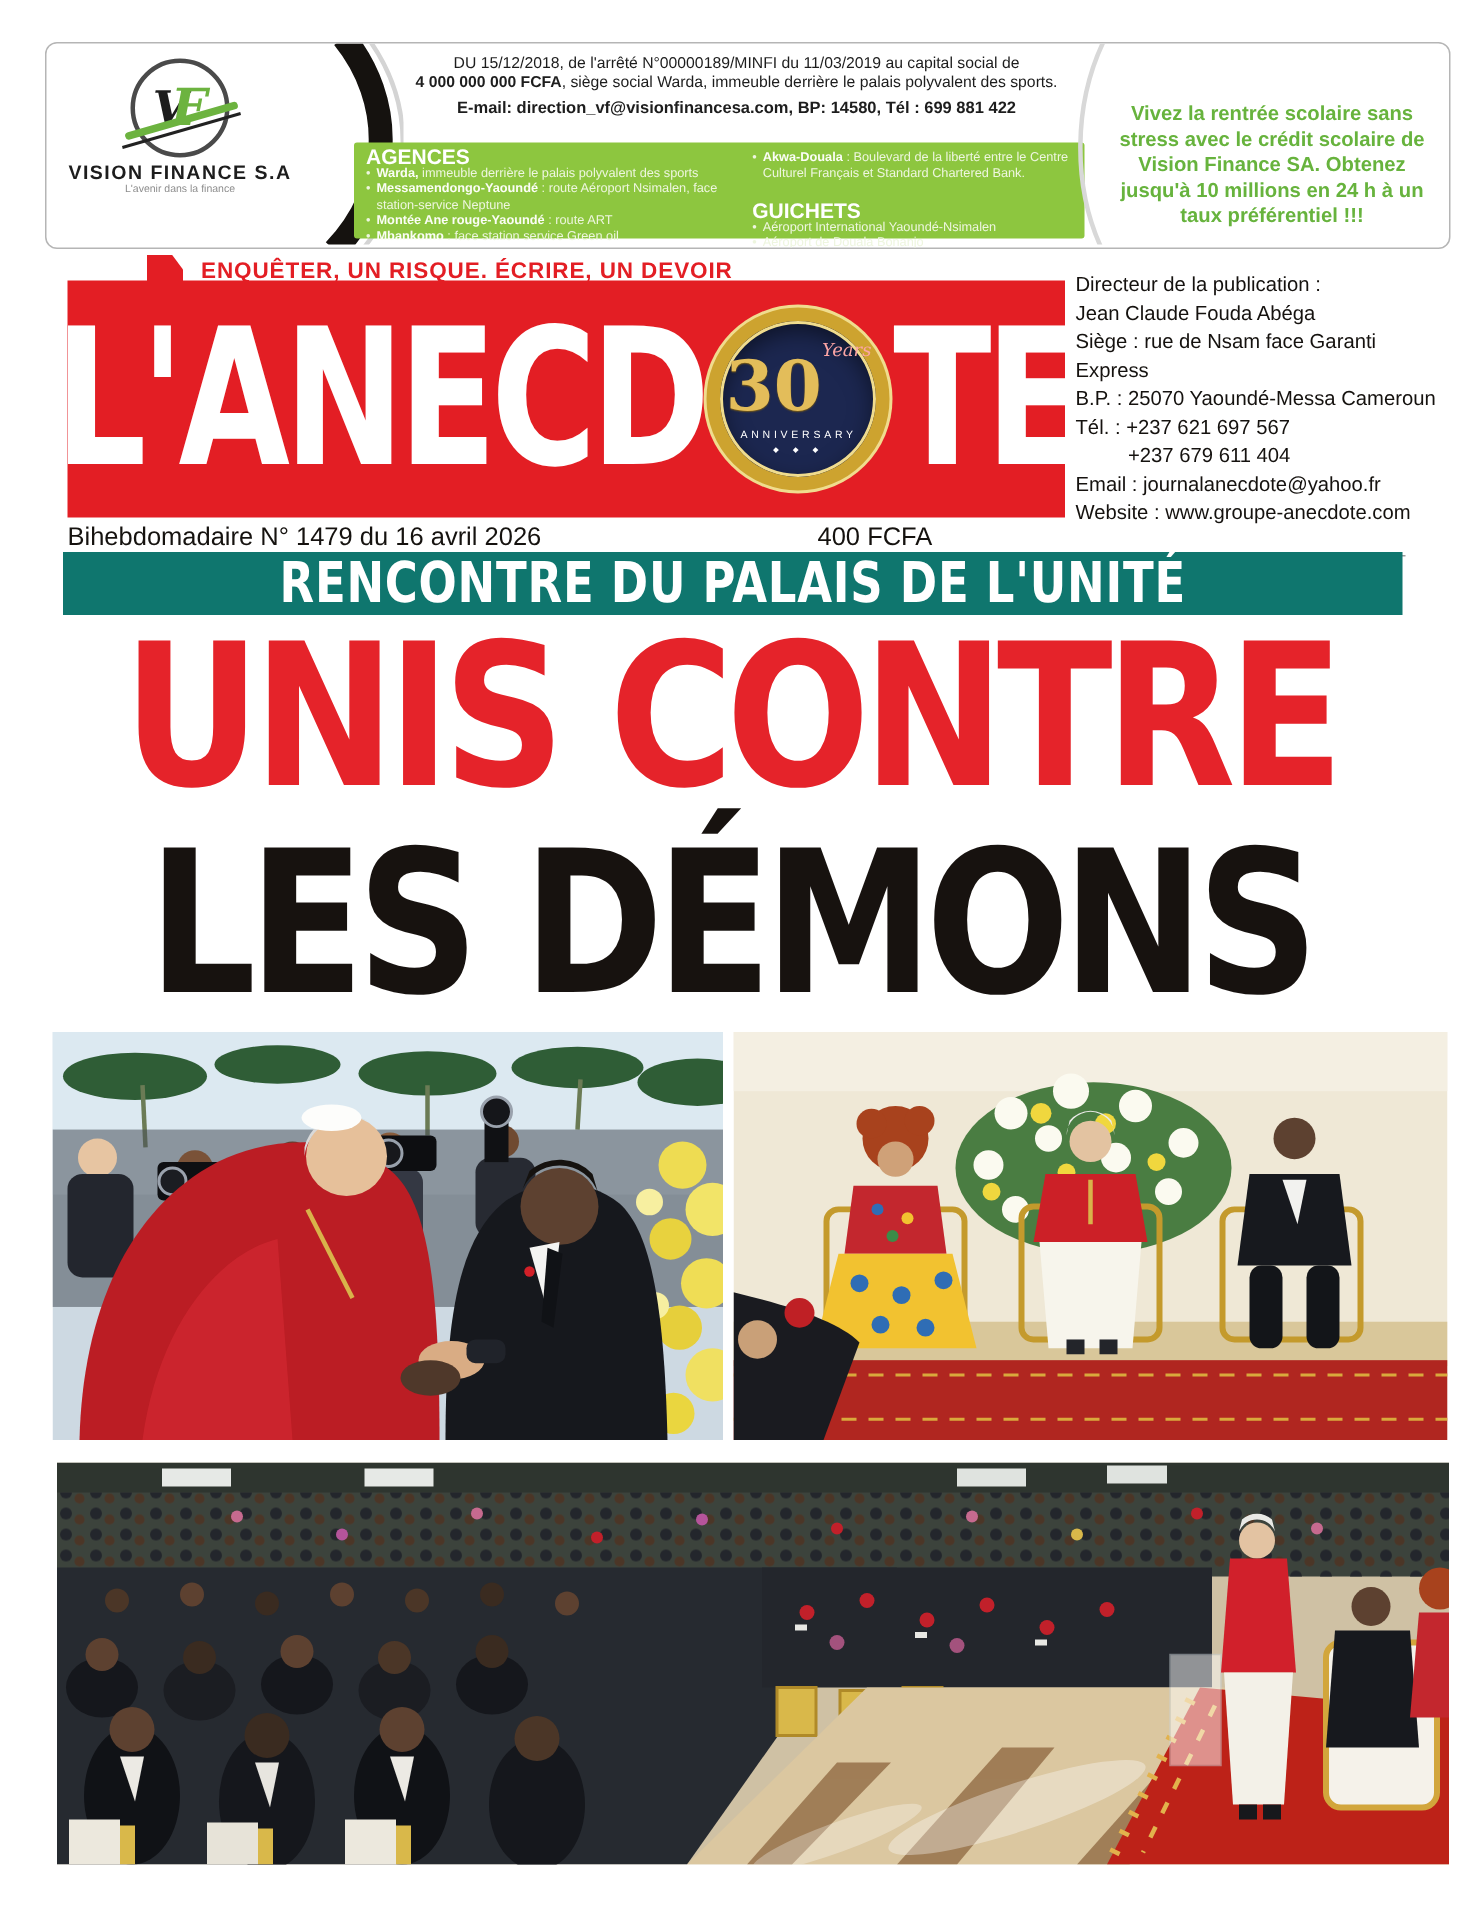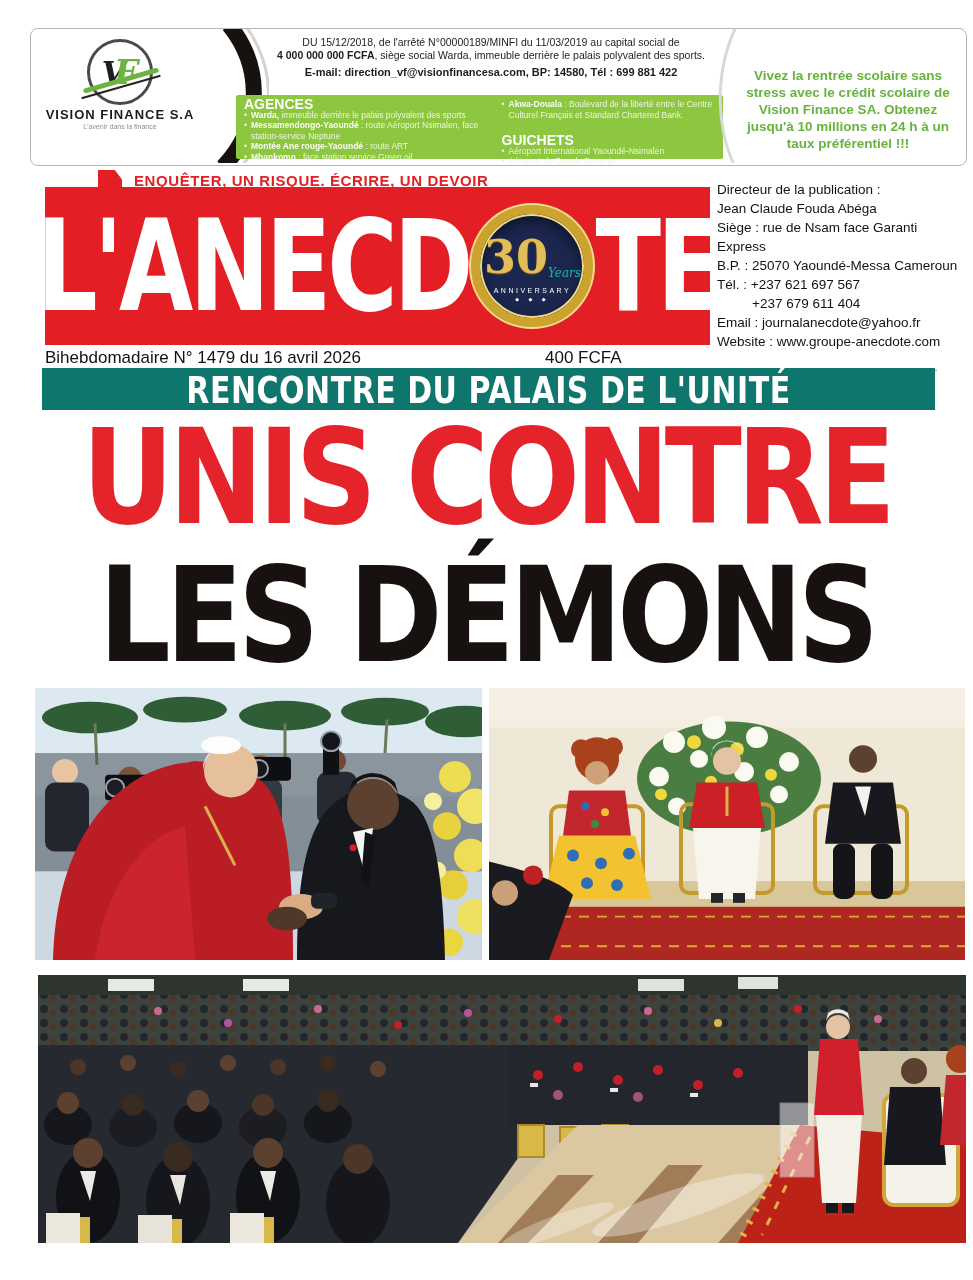--- a/index.html
+++ b/index.html
@@ -46,23 +46,23 @@
   .slogan-text{color:#e31e24;font-weight:bold;font-size:15px;letter-spacing:0.6px;white-space:nowrap;}
 
   .masthead{position:absolute;left:45px;top:187px;width:665px;height:158px;background:#e31e24;}
   .masthead-title{height:100%;display:flex;align-items:center;justify-content:center;white-space:nowrap;}
   .mast-text{font-family:"DejaVu Sans",sans-serif;font-weight:bold;font-size:96px;color:#fff;
              letter-spacing:-4px;display:inline-block;transform:scaleY(1.32);}
   .badge{width:104px;height:104px;margin:0 2px;border-radius:50%;background:#1c2750;
          border:9px solid #cda32f;box-shadow:0 0 0 2px #f0dc8e, inset 0 0 0 2px #f0dc8e, inset 0 6px 16px rgba(0,0,0,.55);
          display:flex;flex-direction:column;align-items:center;justify-content:center;
          letter-spacing:normal;flex:0 0 auto;z-index:2;}
-  .badge-number-row{display:flex;align-items:flex-end;line-height:1;}
+  .badge-number-row{display:flex;align-items:flex-start;line-height:1;}
   .badge-number{font:bold 46px "DejaVu Serif",serif;color:#e3bd5a;text-shadow:0 1px 1px #7a5c14;}
-  .badge-script{font:italic 12px "DejaVu Serif",serif;color:#14b8a6;transform:translateY(-4px);}
+  .badge-script{font:italic 12px "DejaVu Serif",serif;color:#fca5a5;transform:translateY(-4px);}
   .badge-label{font-size:7px;letter-spacing:2.5px;color:#fff;margin-top:3px;}
   .badge-dots{font-size:5px;letter-spacing:4px;color:#fff;margin-top:2px;}
 
   .publisher{position:absolute;left:717px;top:180px;width:252px;font-size:13.5px;line-height:19px;color:#15120f;}
   .pub-name{font-weight:normal;}
   .pub-tel2{padding-left:35px;}
 
   
   .issue-row{position:absolute;left:45px;top:348px;width:892px;height:22px;
              border-bottom:1px solid #9a9a9a;font-size:17px;color:#15120f;}

